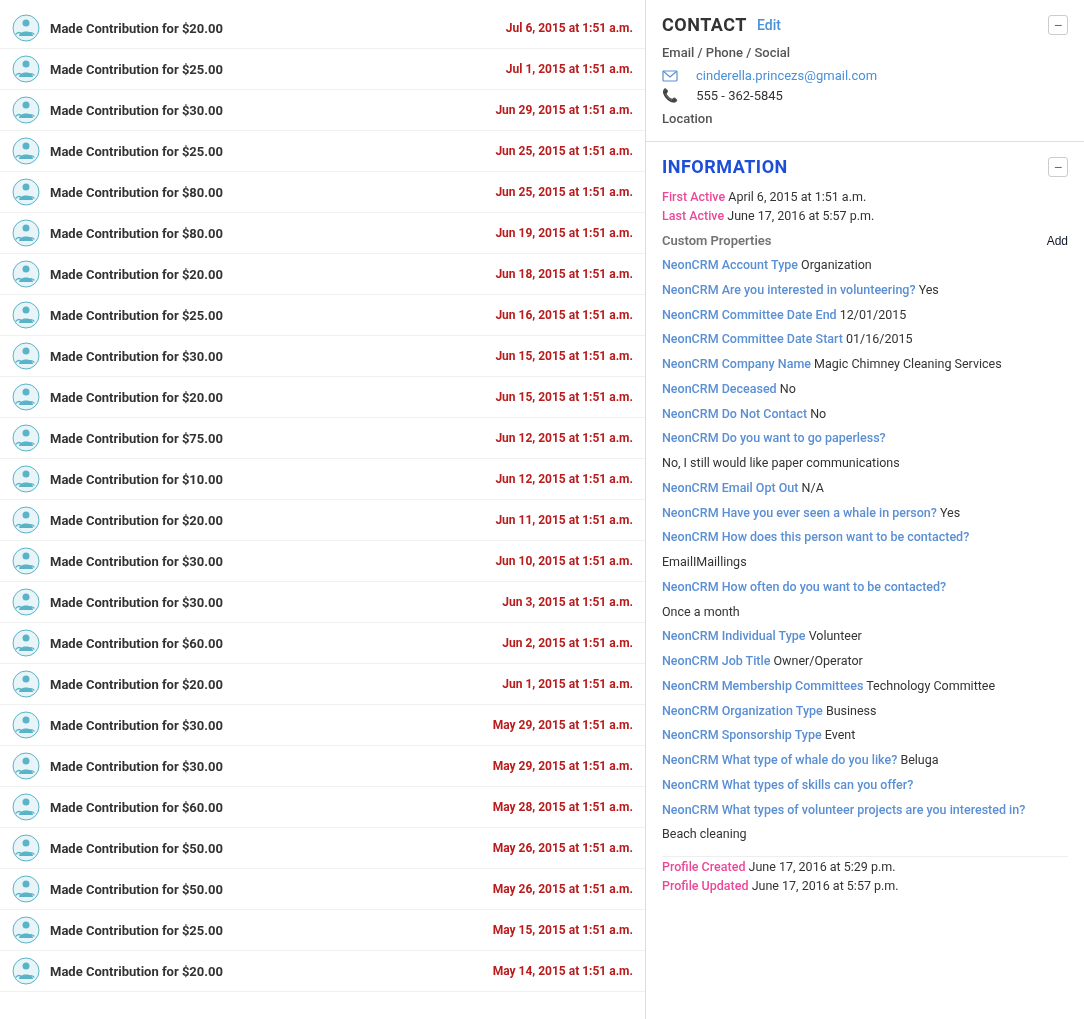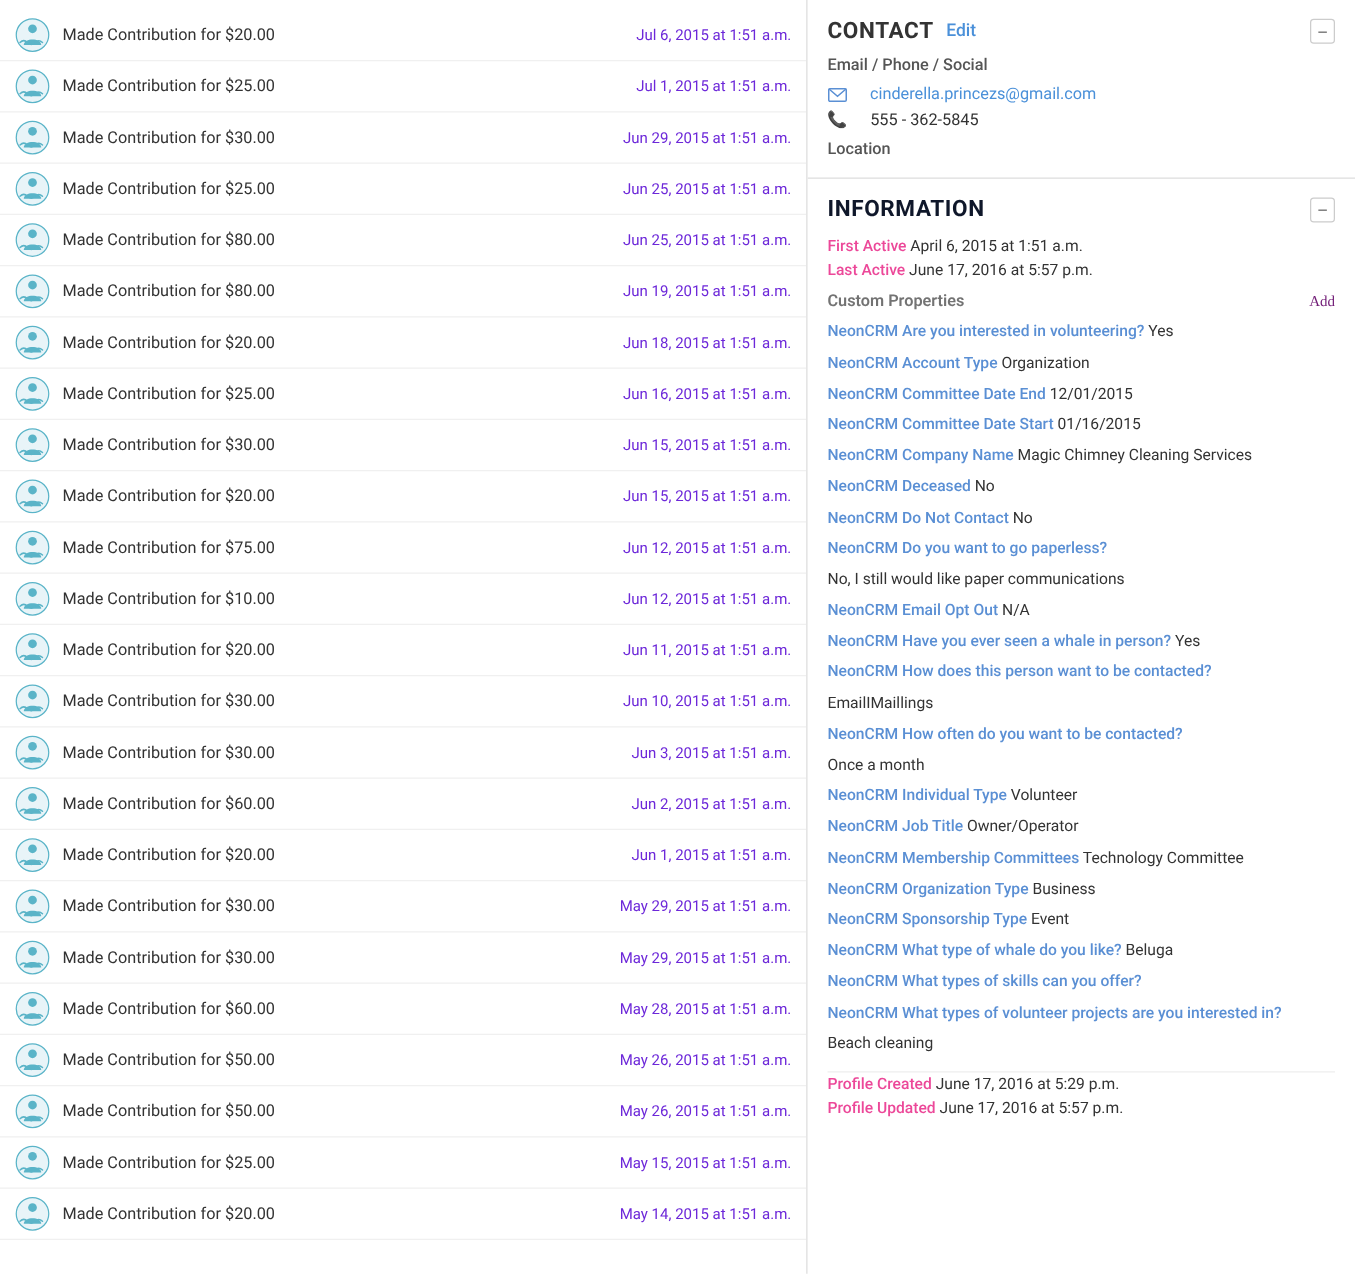--- a/index.html
+++ b/index.html
@@ -12,20 +12,21 @@
     .layout {
       display: flex;
       width: 1084px;
       min-height: 1019px;
     }
     
     .left-panel {
       flex: 0 0 645px;
       padding: 8px 0;
       overflow-y: auto;
+      font-weight: bold;
     }
     .activity-item {
       display: flex;
       align-items: center;
       padding: 6px 12px;
       border-bottom: 1px solid #f0f0f0;
     }
     .activity-icon {
       width: 28px;
       height: 28px;
@@ -35,21 +36,21 @@
     .activity-icon svg {
       width: 28px;
       height: 28px;
     }
     .activity-text {
       flex: 1;
       color: #333;
       font-size: 13px;
     }
     .activity-date {
-      color: #6d28d9;
+      color: #b91c1c;
       font-size: 12px;
       white-space: nowrap;
       margin-left: 8px;
     }
     
     .right-panel {
       flex: 0 0 439px;
       border-left: 1px solid #ddd;
       padding: 0;
       overflow-y: auto;
@@ -133,21 +134,21 @@
     }
     .info-header {
       display: flex;
       align-items: center;
       justify-content: space-between;
       margin-bottom: 12px;
     }
     .info-title {
       font-size: 18px;
       font-weight: 700;
-      color: #0f172a;
+      color: #1d4ed8;
       letter-spacing: 0.5px;
     }
     .info-row {
       margin-bottom: 6px;
       font-size: 12.5px;
       line-height: 1.5;
     }
     .info-label {
       color: #5a8fd4;
       font-weight: 500;
@@ -161,27 +162,26 @@
       justify-content: space-between;
       margin-bottom: 8px;
       margin-top: 10px;
     }
     .custom-props-title {
       font-size: 13px;
       font-weight: 600;
       color: #737373;
     }
     .add-btn {
-      color: #701a75;
+      color: #0f172a;
       font-size: 12px;
       cursor: pointer;
       background: none;
       border: none;
       font-weight: 500;
-      font-family: Liberation Serif, serif;
     }
     .dates-row {
       margin-bottom: 4px;
       font-size: 12.5px;
     }
     .dates-label {
       color: #ec4899;
       font-weight: 500;
     }
     .dates-value {
@@ -482,22 +482,22 @@
         <span class="dates-label">Last Active</span>
         <span class="dates-value"> </span><span class="dates-value">June 17, 2016 at 5:57 p.m.</span>
       </div>
 
       <div class="custom-props-header">
         <span class="custom-props-title">Custom Properties</span>
         <button class="add-btn">Add</button>
       </div>
 
       <div id="custom-properties-list">
+          <div class="info-row"><span class="info-label">NeonCRM Account Type</span><span class="info-value"> Organization</span></div>
           <div class="info-row"><span class="info-label">NeonCRM Are you interested in volunteering?</span><span class="info-value"> Yes</span></div>
-          <div class="info-row"><span class="info-label">NeonCRM Account Type</span><span class="info-value"> Organization</span></div>
           <div class="info-row"><span class="info-label">NeonCRM Committee Date End</span><span class="info-value"> 12/01/2015</span></div>
           <div class="info-row"><span class="info-label">NeonCRM Committee Date Start</span><span class="info-value"> 01/16/2015</span></div>
           <div class="info-row"><span class="info-label">NeonCRM Company Name</span><span class="info-value"> Magic Chimney Cleaning Services</span></div>
           <div class="info-row"><span class="info-label">NeonCRM Deceased</span><span class="info-value"> No</span></div>
           <div class="info-row"><span class="info-label">NeonCRM Do Not Contact</span><span class="info-value"> No</span></div>
           <div class="info-row"><span class="info-label">NeonCRM Do you want to go paperless?</span></div>
           <div class="info-row"><span class="info-value">No, I still would like paper communications</span></div>
           <div class="info-row"><span class="info-label">NeonCRM Email Opt Out</span><span class="info-value"> N/A</span></div>
           <div class="info-row"><span class="info-label">NeonCRM Have you ever seen a whale in person?</span><span class="info-value"> Yes</span></div>
           <div class="info-row"><span class="info-label">NeonCRM How does this person want to be contacted?</span></div>

